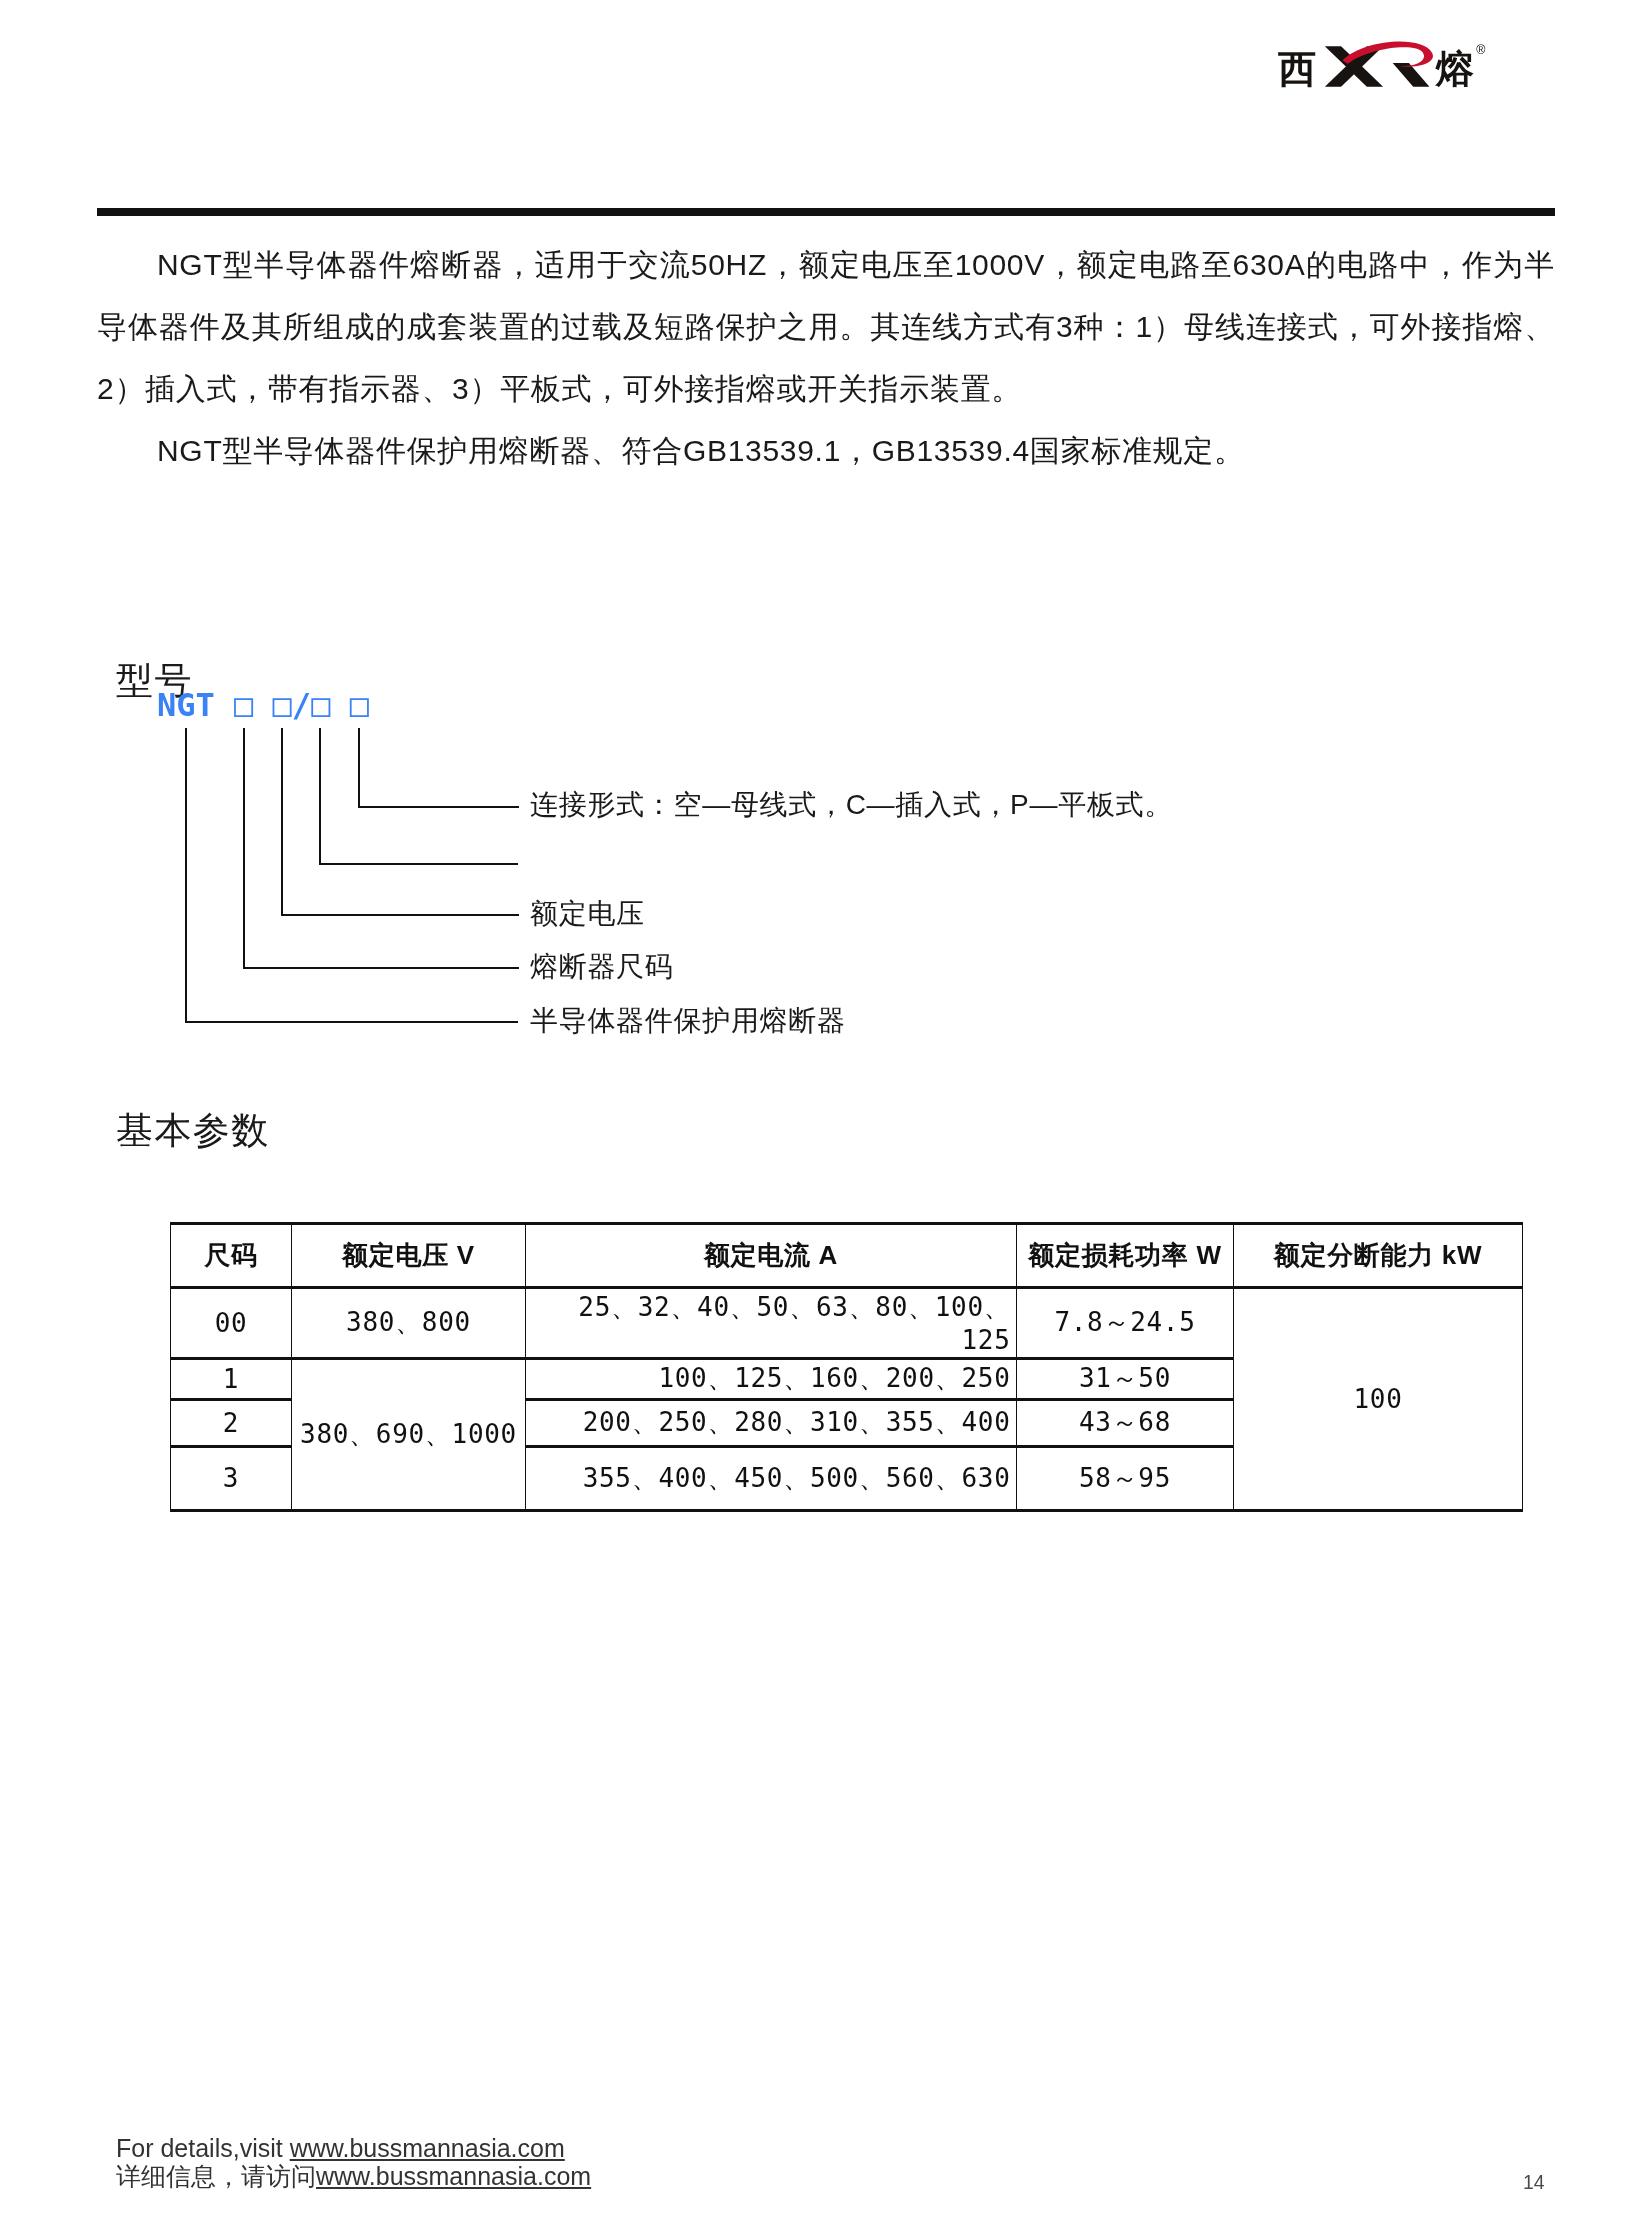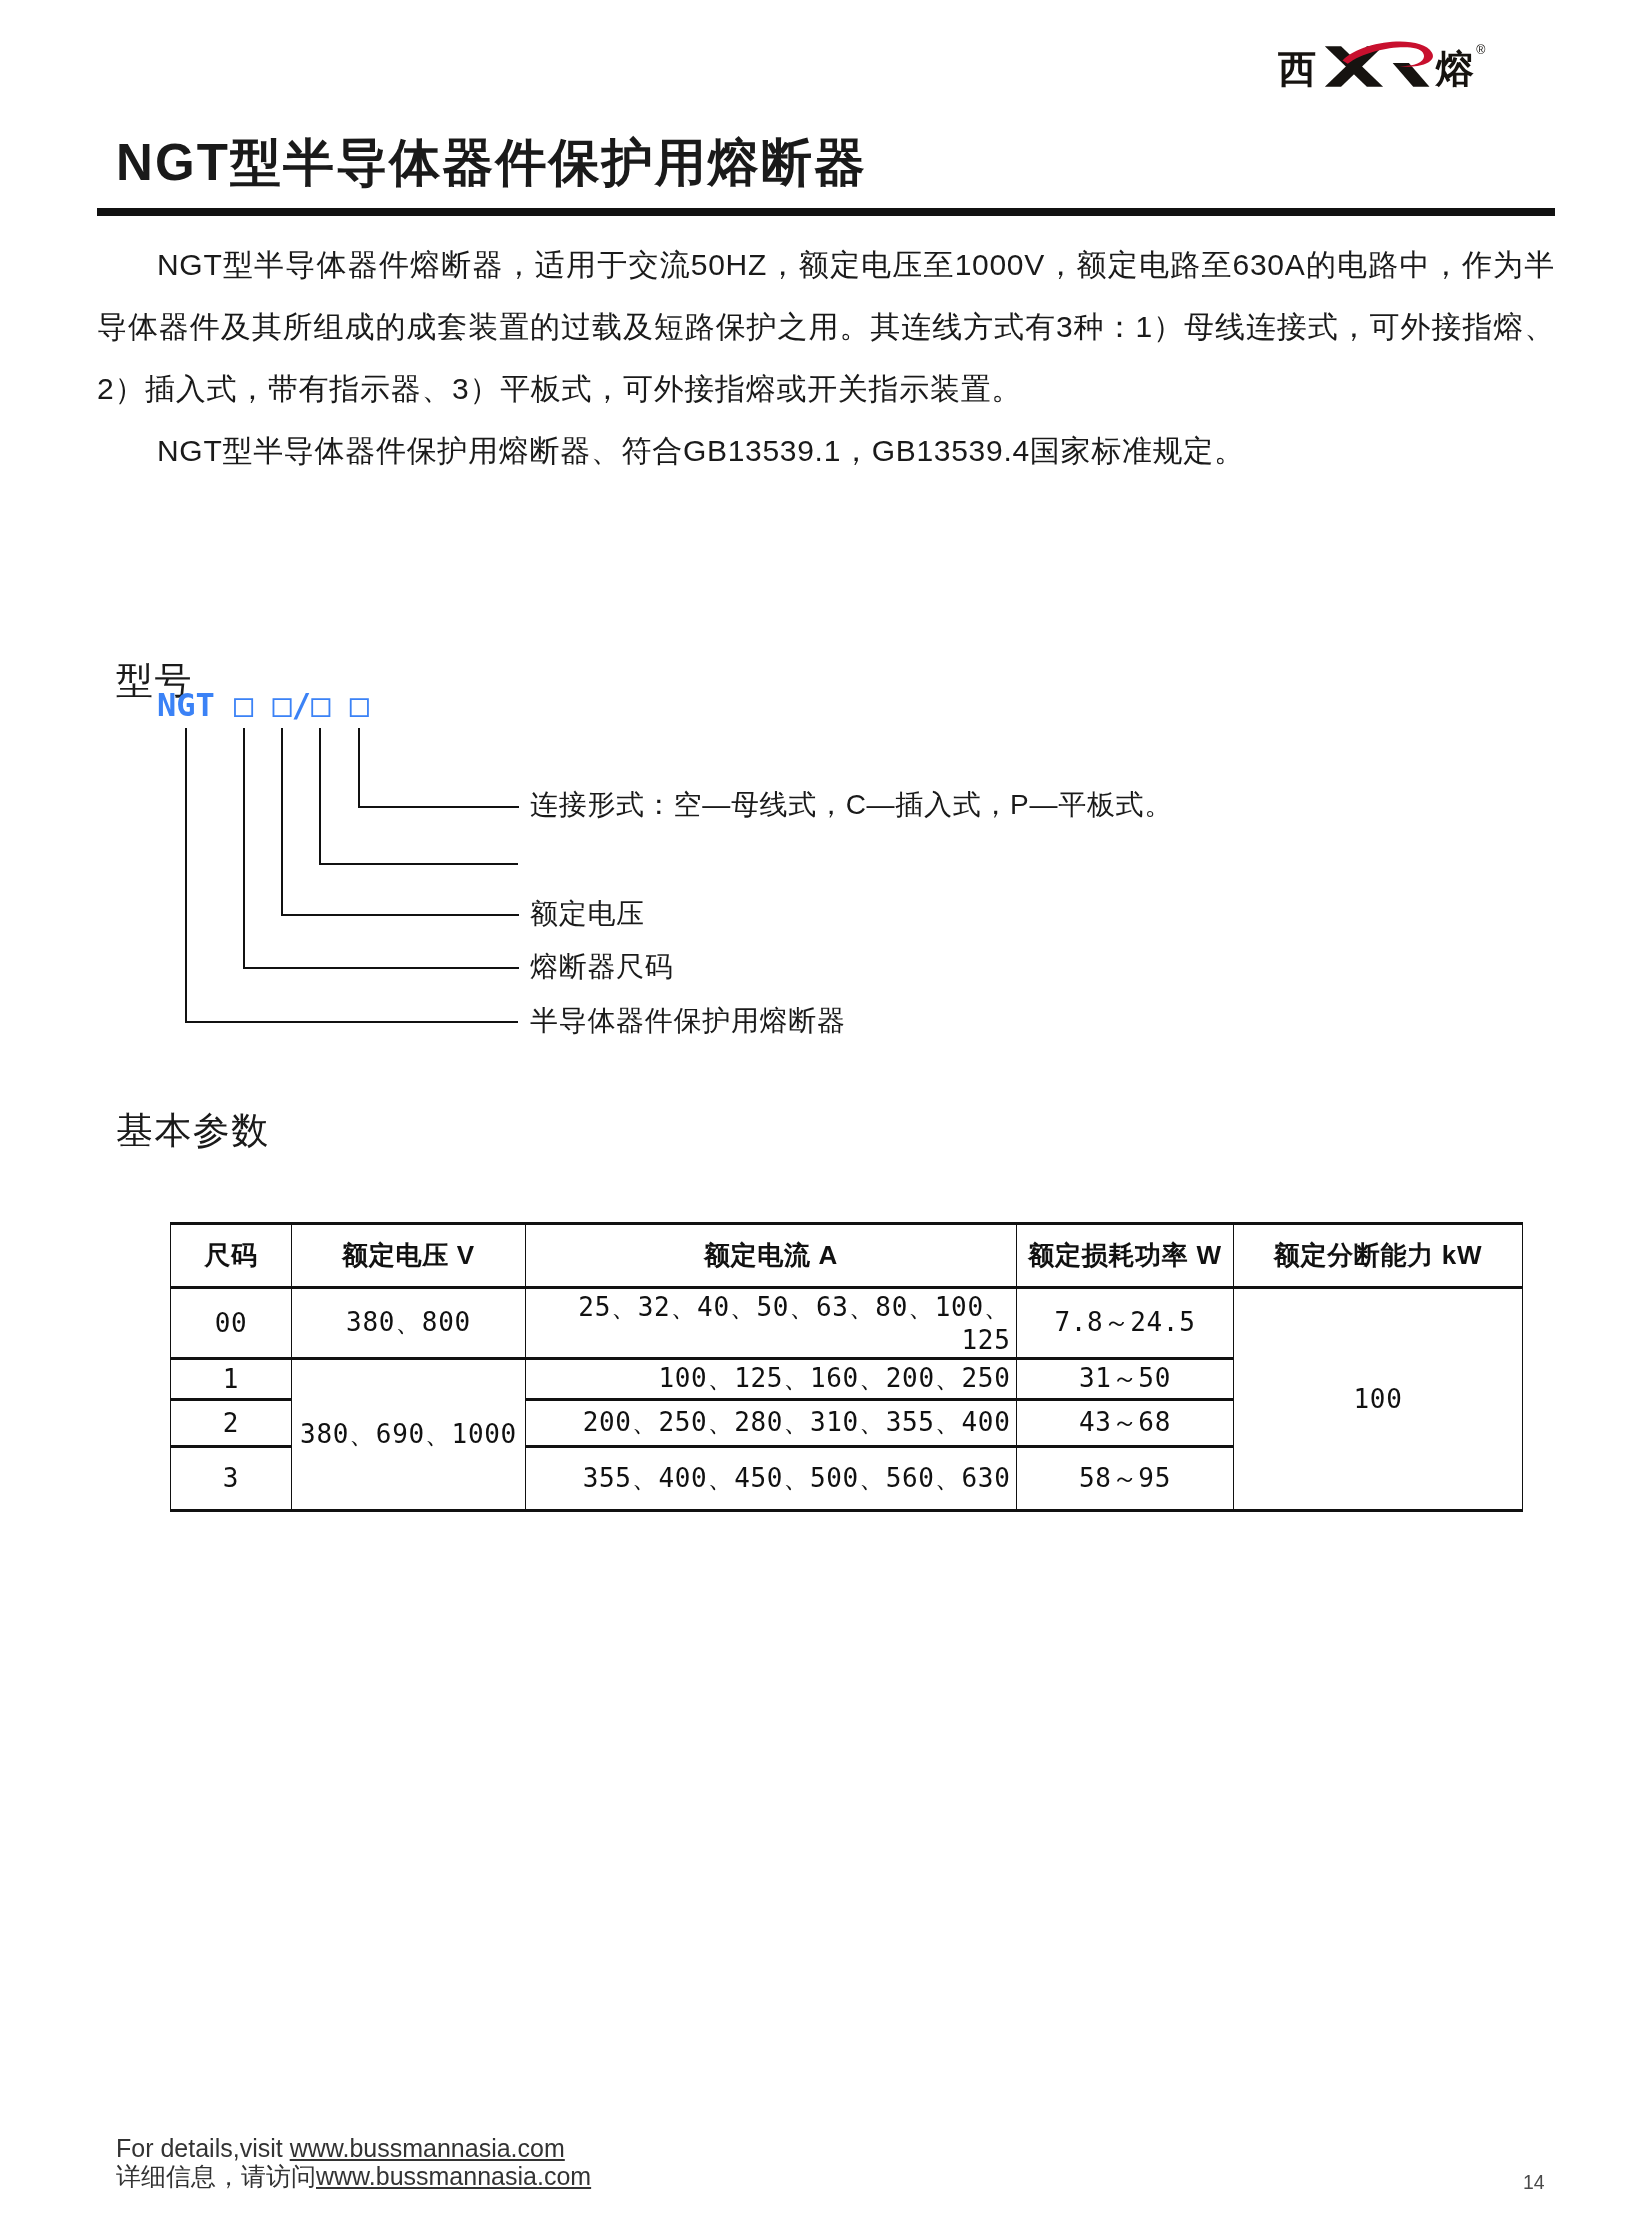--- a/index.html
+++ b/index.html
@@ -88,21 +88,20 @@
     <g>
       <path d="M98,15 L132,15 L220,100 L186,100 Z" fill="#161310"></path>
       <path d="M186,15 L220,15 L132,100 L98,100 Z" fill="#161310"></path>
       <path d="M240,50 L274,50 L317,100 L283,100 Z" fill="#161310"></path>
       <path d="M135,45 C175,2 300,-10 322,28 C334,48 298,62 252,57 C290,58 314,45 303,28 C290,7 190,17 146,52 Z" fill="#c8102e"></path>
     </g>
     <text x="330" y="90" font-size="80" font-weight="700" fill="#161310">熔</text>
     <text x="415" y="32" font-size="26" fill="#161310">®</text>
   </svg>
 
-  <div class="doc-title">NGT型半导体器件保护用熔断器</div>
   <div class="title-rule"></div>
 
   <div class="intro">
     <p>NGT型半导体器件熔断器，适用于交流50HZ，额定电压至1000V，额定电路至630A的电路中，作为半导体器件及其所组成的成套装置的过载及短路保护之用。其连线方式有3种：1）母线连接式，可外接指熔、2）插入式，带有指示器、3）平板式，可外接指熔或开关指示装置。</p>
     <p>NGT型半导体器件保护用熔断器、符合GB13539.1，GB13539.4国家标准规定。</p>
   </div>
 
   <div class="section-heading h-model">型号</div>
   <div class="model-string">NGT □ □/□ □</div>
 

